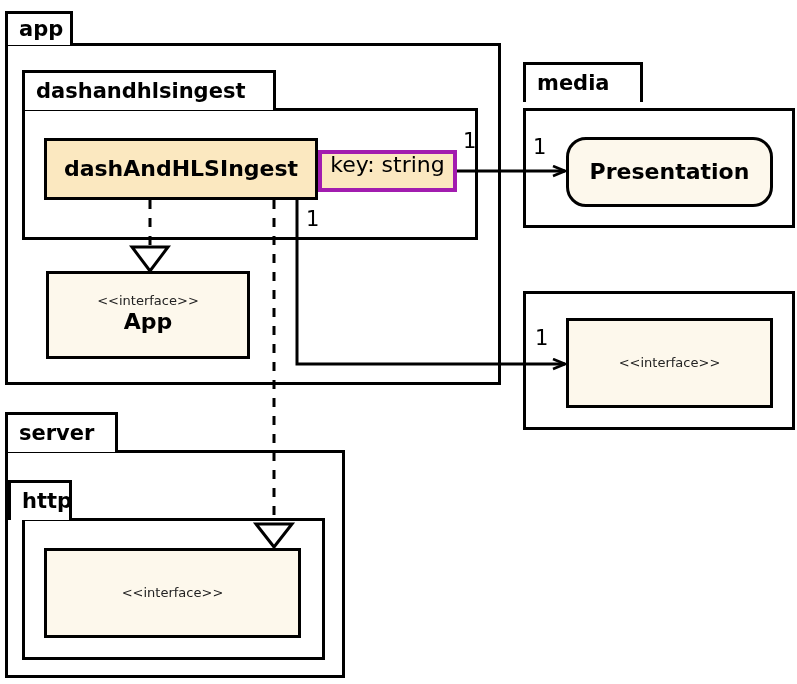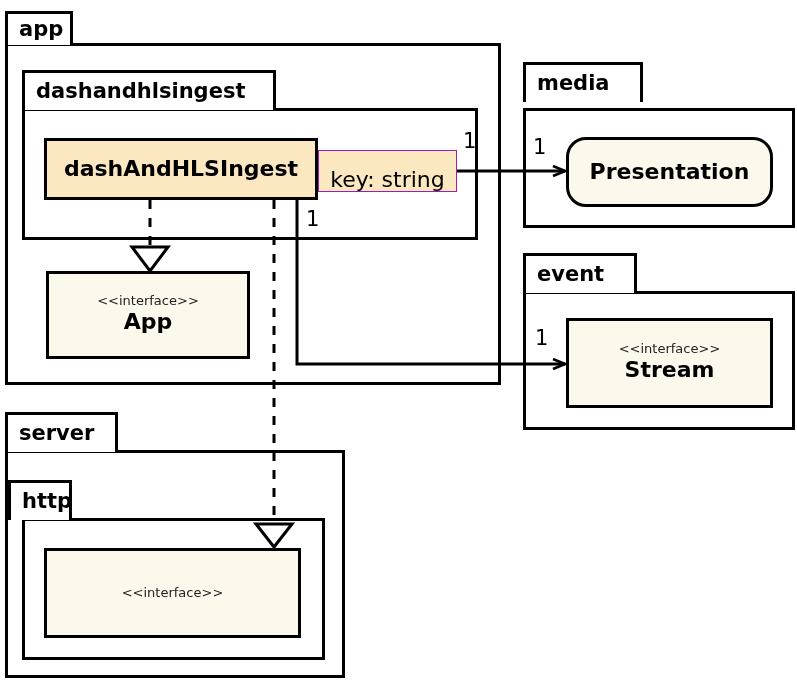--- a/index.html
+++ b/index.html
@@ -63,23 +63,23 @@
   .node .nname {
     font-size: 22px;
     font-weight: bold;
     color: #000000;
     line-height: 1.2;
     white-space: nowrap;
   }
   .qualifier {
     position: absolute;
     box-sizing: border-box;
-    border: 1px solid #a21caf;
+    border: 4px solid #a21caf;
     display: flex;
-    align-items: flex-end;
+    align-items: flex-start;
     justify-content: center;
     z-index: 13;
   }
   .qualifier span {
     font-size: 22px;
     color: #000000;
     line-height: 1;
     white-space: nowrap;
   }
   
@@ -116,23 +116,20 @@
   <div class="pkg-tab" style="left:22px; top:70px; width:254px; height:40px;">
     <span>dashandhlsingest</span>
   </div>
 
   <div class="pkg-body" style="left:523px; top:108px; width:272px; height:120px;"></div>
   <div class="pkg-tab" style="left:523px; top:62px; width:120px; height:40px;">
     <span>media</span>
   </div>
 
   <div class="pkg-body" style="left:523px; top:291px; width:272px; height:139px;"></div>
-  <div class="pkg-tab" style="left:523px; top:253px; width:114px; height:40px;">
-    <span>event</span>
-  </div>
 
   <div class="pkg-body" style="left:5px; top:450px; width:340px; height:228px;"></div>
   <div class="pkg-tab" style="left:5px; top:412px; width:113px; height:40px;">
     <span>server</span>
   </div>
 
   <div class="pkg-body" style="left:22px; top:518px; width:303px; height:142px;"></div>
   <div class="pkg-tab" style="left:8px; top:480px; width:64px; height:40px;">
     <span>http</span>
   </div>
@@ -175,21 +172,20 @@
     <span class="stereo">&lt;&lt;interface&gt;&gt;</span>
     <span class="nname">App</span>
   </div>
 
   <div class="node" style="left:566px; top:137px; width:207px; height:70px; background:#fdf8ec;border-radius:20px;">
     <span class="nname">Presentation</span>
   </div>
 
   <div class="node" style="left:566px; top:318px; width:207px; height:90px; background:#fdf8ec;">
     <span class="stereo">&lt;&lt;interface&gt;&gt;</span>
-    <span class="nname">Stream</span>
   </div>
 
   <div class="node" style="left:44px; top:548px; width:257px; height:90px; background:#fdf8ec;">
     <span class="stereo">&lt;&lt;interface&gt;&gt;</span>
   </div>
 
   <div class="mult" style="left:463px; top:131px;">1</div>
   <div class="mult" style="left:533px; top:137px;">1</div>
   <div class="mult" style="left:306px; top:209px;">1</div>
   <div class="mult" style="left:535px; top:328px;">1</div>

